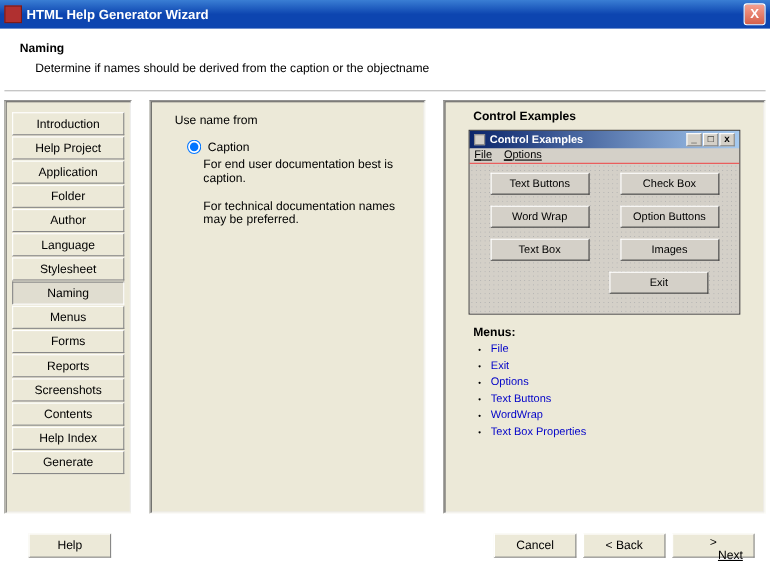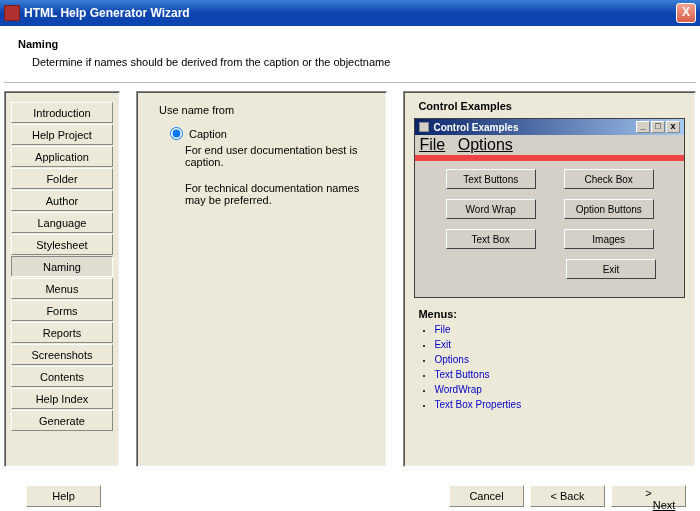--- a/index.html
+++ b/index.html
@@ -125,21 +125,21 @@
   .opt-radio {
     margin-top: 1px;
     margin-right: 6px;
   }
   .opt-desc {
     margin: 2px 8px 14px 36px;
     color: #000;
   }
   .right {
     width: 298px;
-    padding: 6px 10px;
+    padding: 6px 22px;
   }
   .right-title {
     font-weight: bold;
     margin: 2px 0 6px 4px;
     color: #000;
   }
   .mockwin {
     background: #d4d0c8;
     border: 1px solid #404040;
     margin-bottom: 10px;
@@ -165,24 +165,24 @@
     border: 1px solid #888;
     border-top-color: #fff;
     border-left-color: #fff;
     font-size: 9px;
     line-height: 9px;
     text-align: center;
     color: #000;
     cursor: pointer;
   }
   .mockwin-menu {
-    font-size: 16px;
+    font-size: 10px;
     padding: 1px 4px;
     background: #d4d0c8;
-    border-bottom: 6px solid #ef4444;
+    border-bottom: 1px solid #ef4444;
   }
   .mockwin-menu span { margin-right: 8px; text-decoration: underline; color: #000; display:inline-block;}
   .mockwin-menu span::first-letter { text-decoration: underline; }
   .mockwin-body {
     padding: 8px;
     background-image: radial-gradient(#b0b0b0 0.5px, transparent 0.5px);
     background-size: 4px 4px;
     background-color: #d4d0c8;
   }
   .mockrow {

